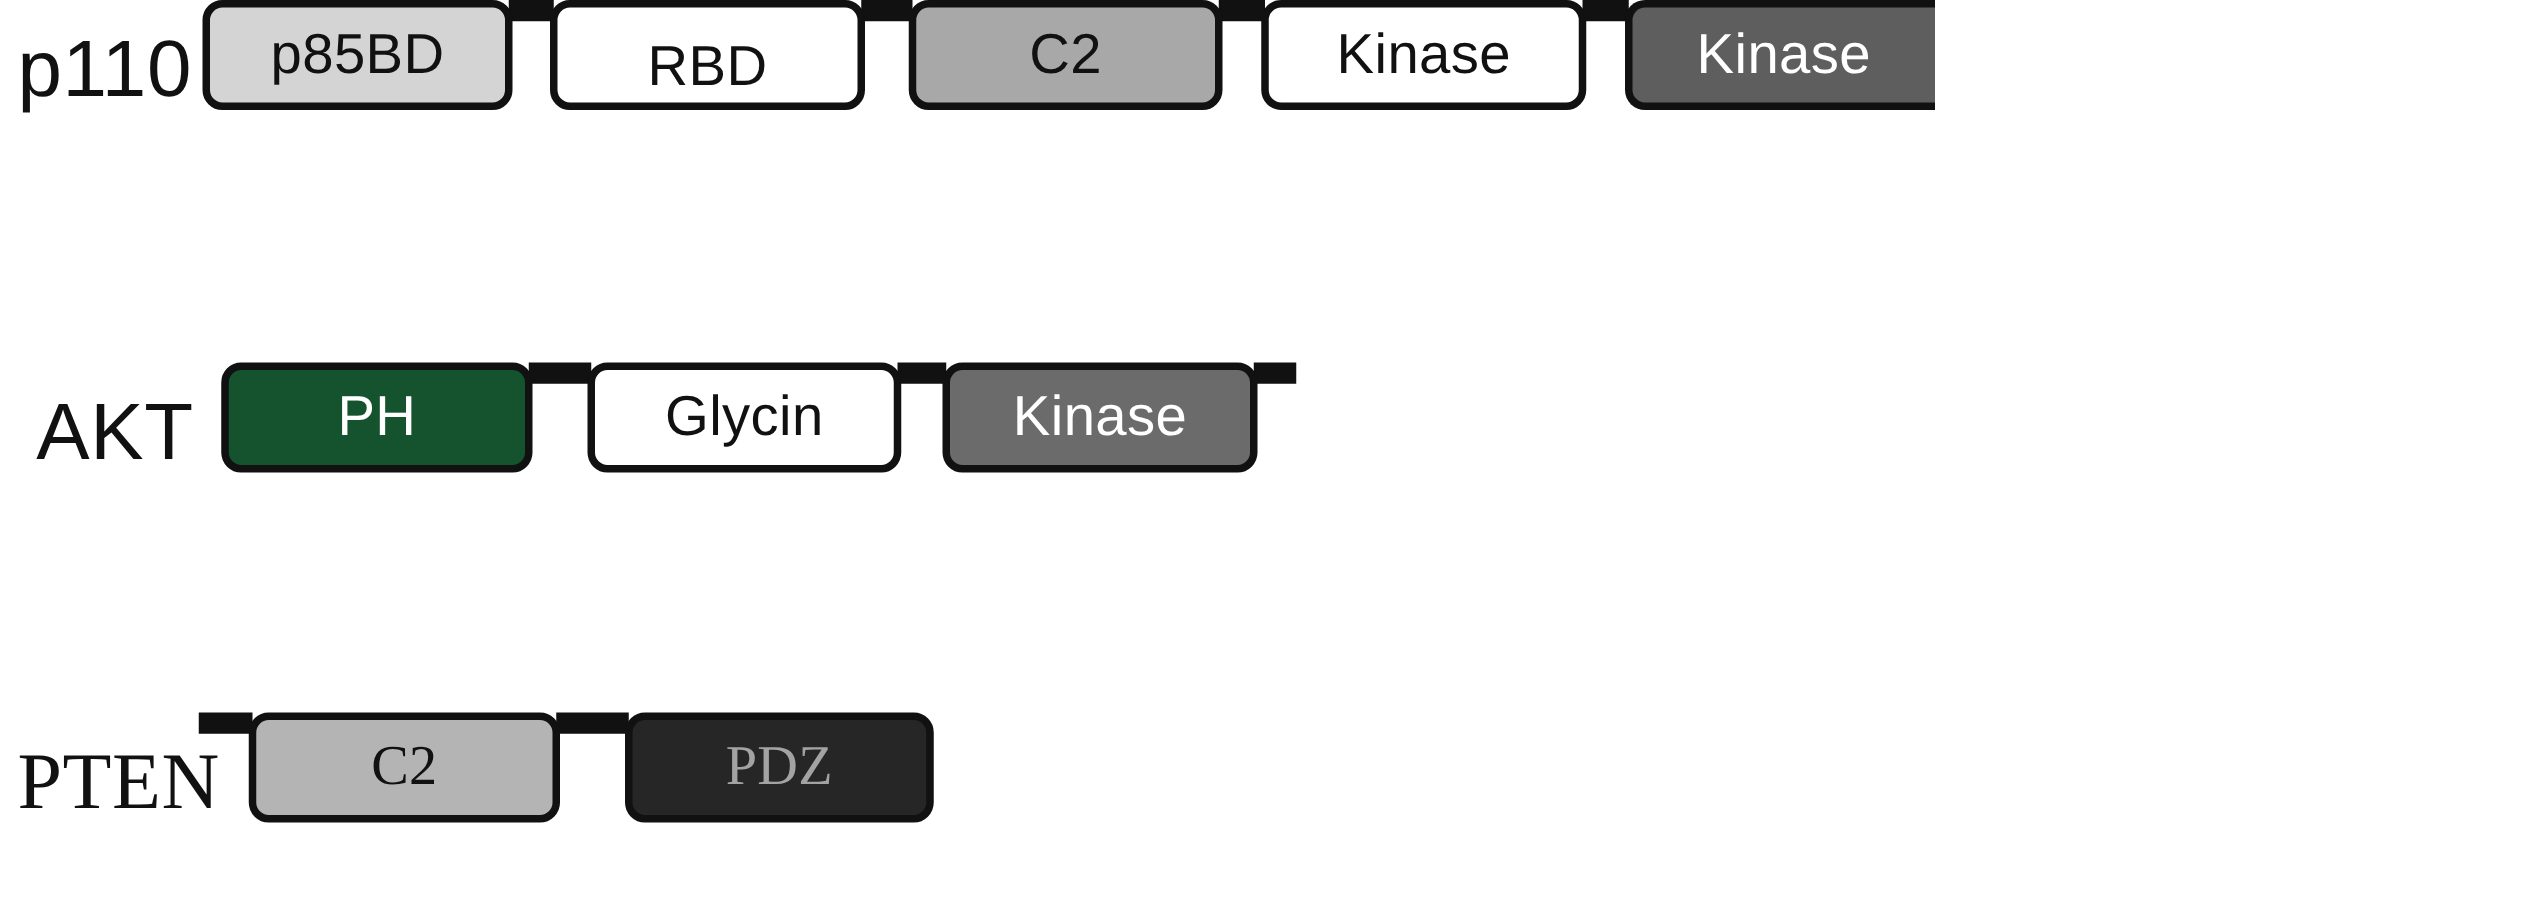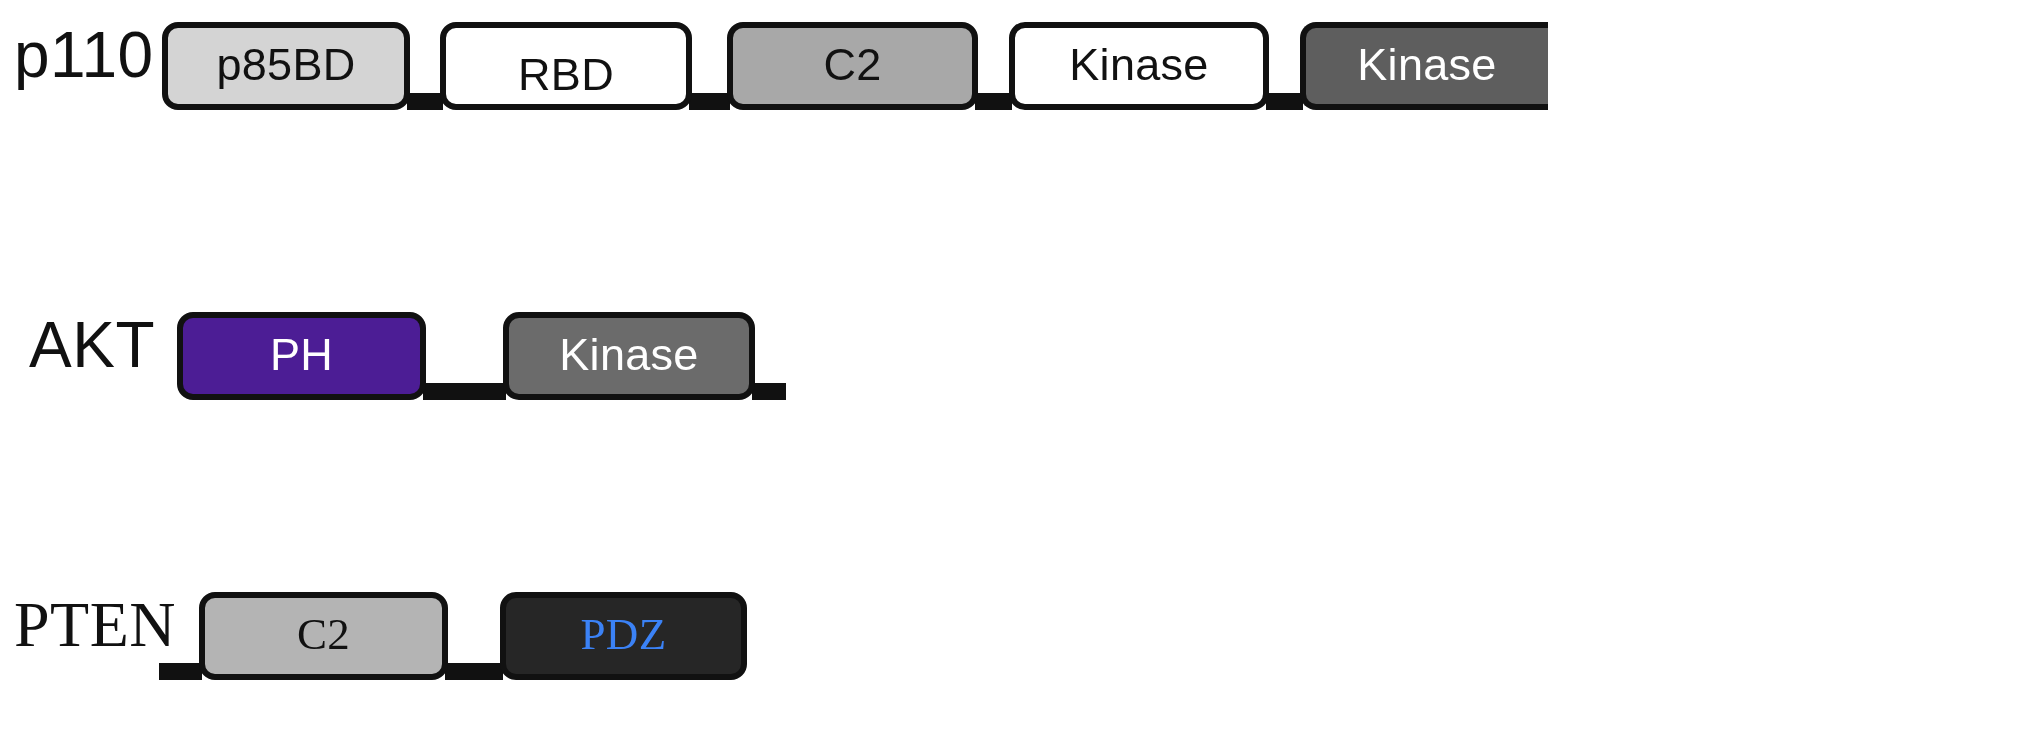--- a/index.html
+++ b/index.html
@@ -44,21 +44,21 @@
     letter-spacing: 0.5px;
     white-space: nowrap;
   }
 
   .domain-track {
     position: absolute;
     left: 162px;
     top: 0;
     height: 100%;
     display: flex;
-    align-items: flex-end;
+    align-items: flex-start;
   }
 
   .domain-box {
     position: relative;
     height: 88px;
     box-sizing: border-box;
     border: 6px solid #111111;
     border-radius: 16px;
     display: flex;
     align-items: center;
@@ -120,39 +120,42 @@
         <div class="linker" style="width: 37px;"></div>
         <div class="domain-box clipped-right" style="width: 248px; background: rgb(94, 94, 94); border-color: rgb(17, 17, 17);">
           <span class="domain-label" style="color: rgb(255, 255, 255);">Kinase</span>
         </div>
       </div>
   </div>
 
   <div class="protein-row" id="row-akt">
     <div class="protein-label">AKT</div>
     <div class="domain-track">
-        <div class="domain-box" style="width: 249px; background: #4c1d95; border-color: rgb(17, 17, 17);">
+        <div class="domain-box" style="width: 249px; background: #14532d; border-color: rgb(17, 17, 17);">
           <span class="domain-label" style="color: rgb(255, 255, 255);">PH</span>
         </div>
         <div class="linker" style="width: 50px;"></div>
+        <div class="domain-box" style="width: 251px; background: rgb(255, 255, 255); border-color: rgb(17, 17, 17);">
+          <span class="domain-label" style="color: rgb(17, 17, 17);">Glycin</span>
+        </div>
         <div class="linker" style="width: 39px;"></div>
         <div class="domain-box" style="width: 252px; background: rgb(107, 107, 107); border-color: rgb(17, 17, 17);">
           <span class="domain-label" style="color: rgb(255, 255, 255);">Kinase</span>
         </div>
         <div class="linker" style="width: 34px;"></div>
       </div>
   </div>
 
   <div class="protein-row" id="row-pten">
     <div class="protein-label">PTEN</div>
     <div class="domain-track">
         <div class="linker" style="width: 43px;"></div>
         <div class="domain-box" style="width: 249px; background: rgb(180, 180, 180); border-color: rgb(17, 17, 17);">
           <span class="domain-label" style="color: rgb(17, 17, 17);">C2</span>
         </div>
         <div class="linker" style="width: 58px;"></div>
         <div class="domain-box" style="width: 247px; background: rgb(38, 38, 38); border-color: rgb(17, 17, 17);">
-          <span class="domain-label" style="color: #3b82f6;">PDZ</span>
+          <span class="domain-label" style="color: #a3a3a3;">PDZ</span>
         </div>
       </div>
   </div>
 
 </div>
 
 </body></html>

